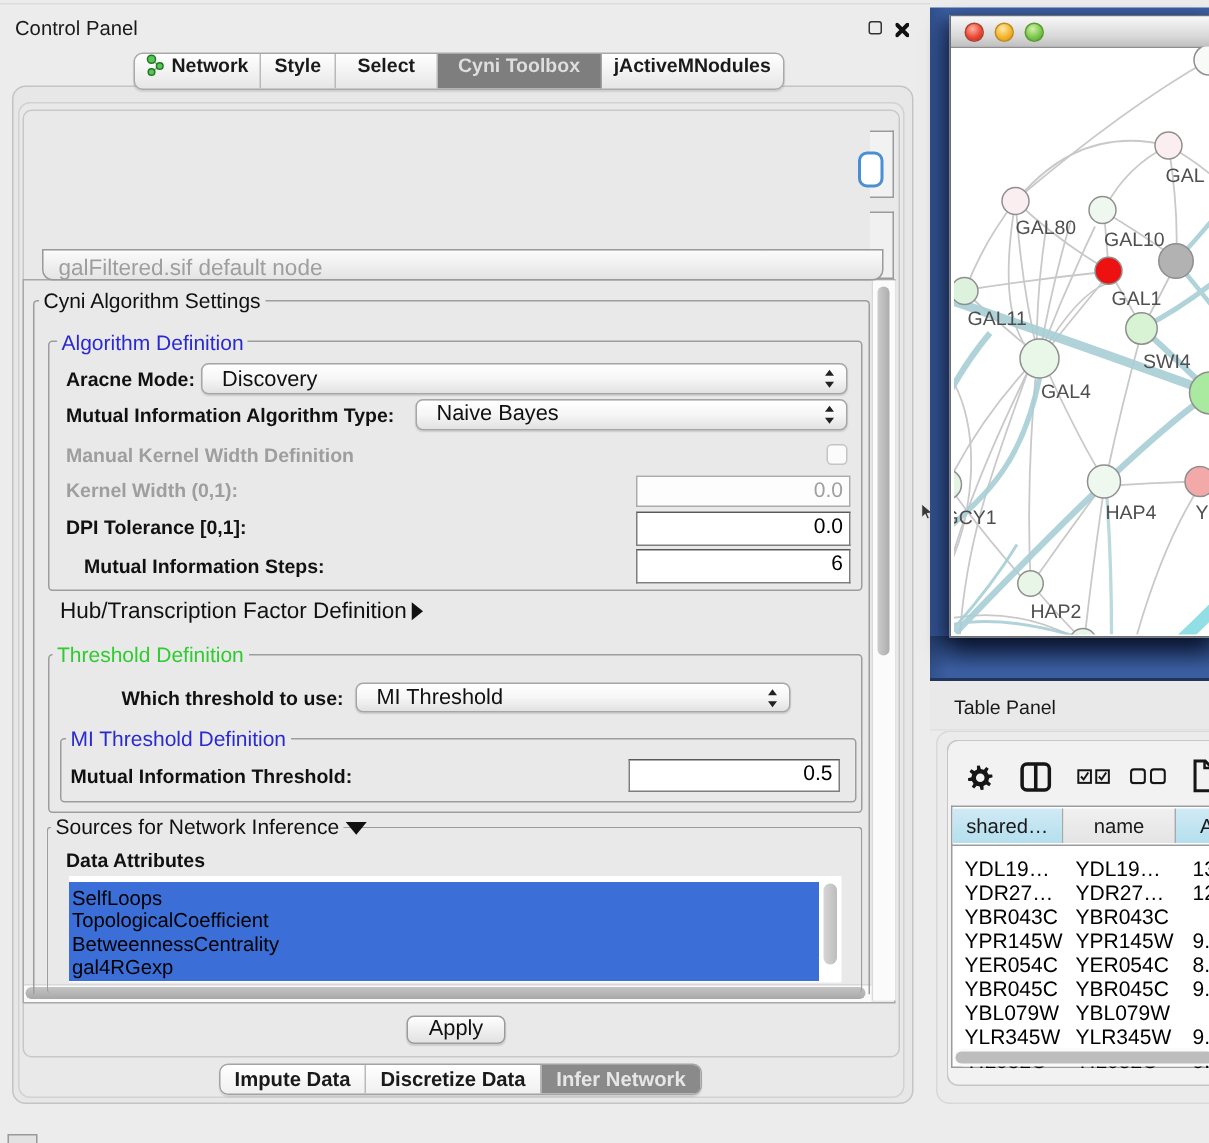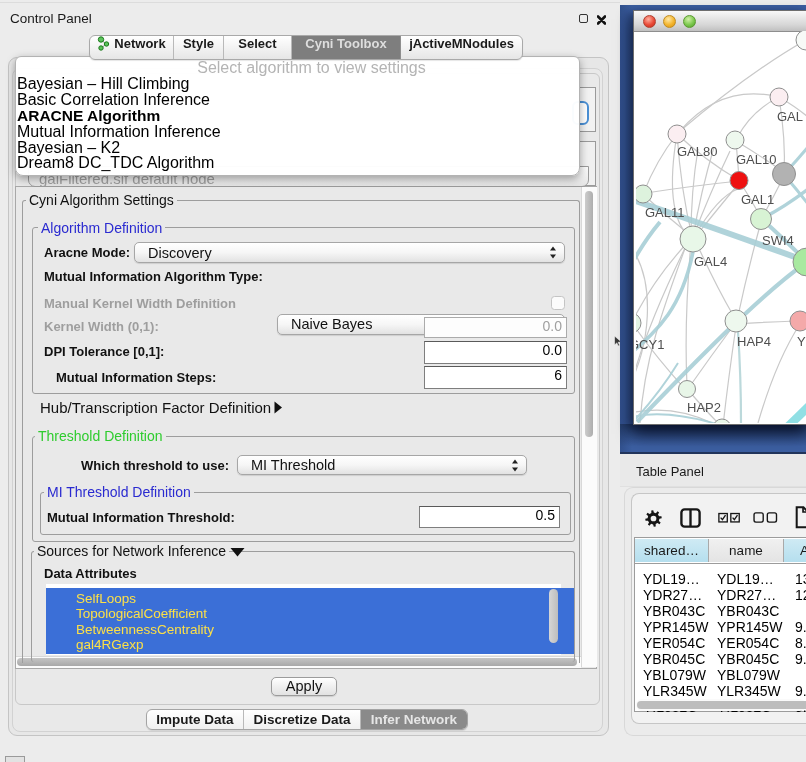--- a/index.html
+++ b/index.html
@@ -109,21 +109,21 @@
 
   <div class="abs b" style="left:44px;top:245px;">Aracne Mode:</div>
   <div class="combo" style="left:134px;top:242px;width:429px;height:19px;">
     <div class="ctext">Discovery</div>
     <svg class="arr" width="8" height="13" viewBox="0 0 8 13">
         <path d="M4,0.5 L7,4.5 L1,4.5 Z M4,12.5 L7,8.5 L1,8.5 Z" fill="#222"></path>
       </svg>
     </div>
 
   <div class="abs b" style="left:44px;top:268.5px;">Mutual Information Algorithm Type:</div>
-  <div class="combo" style="left:277px;top:265.5px;width:286px;height:19.5px;margin-top:48px;">
+  <div class="combo" style="left:277px;top:265.5px;width:286px;height:19.5px;">
     <div class="ctext">Naive Bayes</div>
     <svg class="arr" width="8" height="13" viewBox="0 0 8 13">
         <path d="M4,0.5 L7,4.5 L1,4.5 Z M4,12.5 L7,8.5 L1,8.5 Z" fill="#222"></path>
       </svg>
     </div>
 
   <div class="abs b" style="left:44px;top:295.5px;color:#9e9e9e;">Manual Kernel Width Definition</div>
   <div class="abs" style="left:551px;top:296px;width:12px;height:12px;border:1px solid #c4c4c4;border-radius:3.5px;background:#fbfbfb;"></div>
 
   <div class="abs b" style="left:44px;top:319px;color:#9e9e9e;">Kernel Width (0,1):</div>
@@ -157,47 +157,38 @@
   <div class="field" style="left:419px;top:506px;width:135px;height:19.5px;border:1px solid #7e7e7e;border-top-color:#5a5a5a;">0.5</div>
 
   <div class="abs gbox" style="left:31px;top:550.5px;width:542px;height:110px;border-bottom:none;"></div>
   <div class="abs glabel" style="left:34px;top:542.5px;">Sources for Network Inference</div>
   <svg class="abs" style="left:230px;top:546.5px;" width="15" height="10" viewBox="0 0 15 10">
       <path d="M0.5,1 L14.5,1 L7.5,9.5 Z" fill="#111"></path>
     </svg>
   <div class="abs b" style="left:44px;top:566px;">Data Attributes</div>
 
   <div class="abs" style="left:46px;top:584px;width:515px;height:71px;background:#fff;"></div>
-  <div class="abs" style="left:46px;top:588px;width:499.5px;height:66px;background:#3b6fd7;color:#fde047;font-size:13.5px;overflow:hidden;padding-left:28px;">
+  <div class="abs" style="left:46px;top:588px;width:499.5px;height:66px;background:#3b6fd7;color:#000000;font-size:13.5px;overflow:hidden;">
     <div style="padding:2.5px 0 0 2px;line-height:15.65px;">SelfLoops<br>TopologicalCoefficient<br>BetweennessCentrality<br>gal4RGexp</div>
   </div>
   <div class="abs" style="left:549px;top:589px;width:9px;height:54px;background:linear-gradient(90deg,#d6d6d6,#bdbdbd);border-radius:5px;"></div>
 
   <div class="abs" id="applybtn">Apply</div>
   <div class="abs" id="btabs">
     <div class="btab" style="width:97px;">Impute Data</div>
     <div class="btab" style="width:117px;">Discretize Data</div>
     <div class="btab sel" style="width:106px;">Infer Network</div>
   </div>
   <div class="abs" id="cornerbtn"></div>
 
   <div class="abs" style="left:580px;top:87px;width:15px;height:43px;border:1px solid #9a9a9a;border-left:none;background:#f2f2f2;"></div>
   <div class="abs" style="left:580px;top:141px;width:15px;height:43px;border:1px solid #9a9a9a;border-left:none;background:#f0f0f0;"></div>
   <div class="abs" style="left:572px;top:101px;width:13px;height:20px;border:2.5px solid #4a8fd4;border-radius:6px;background:#fff;"></div>
   <div class="abs" style="left:28px;top:166px;width:559px;height:19px;border:1px solid #9a9a9a;border-radius:0 0 7px 7px;background:linear-gradient(#fbfbfb,#e4e4e4);overflow:hidden;">
     <div style="position:absolute;left:10px;top:3px;font-size:15px;color:#9e9e9e;">galFiltered.sif default node</div>
-  </div>
-  <div class="abs" id="popup">
-    <div class="hd">Select algorithm to view settings</div>
-    <div class="it">Bayesian – Hill Climbing</div>
-    <div class="it">Basic Correlation Inference</div>
-    <div class="it" style="font-weight:bold;font-size:15.5px;">ARACNE Algorithm</div>
-    <div class="it">Mutual Information Inference</div>
-    <div class="it">Bayesian – K2</div>
-    <div class="it">Dream8 DC_TDC Algorithm</div>
   </div>
 
   <svg class="abs" style="left:613px;top:335px;" width="10" height="13" viewBox="0 0 10 13">
     <path d="M1.5,1 L1.5,10 L3.8,7.9 L5.2,11 L6.6,10.3 L5.2,7.3 L8.5,7 Z" fill="#3a3a3a" stroke="#f5f5f5" stroke-width="0.6"></path>
   </svg>
 
   <div class="abs" id="bluepane"></div>
   <div class="abs" id="bluebottom"></div>
   <div class="abs" style="left:620px;top:424px;width:186px;height:30px;background:linear-gradient(#243c68,rgba(62,99,167,0) 75%);"></div>
   <div class="abs" id="netwin"></div>

